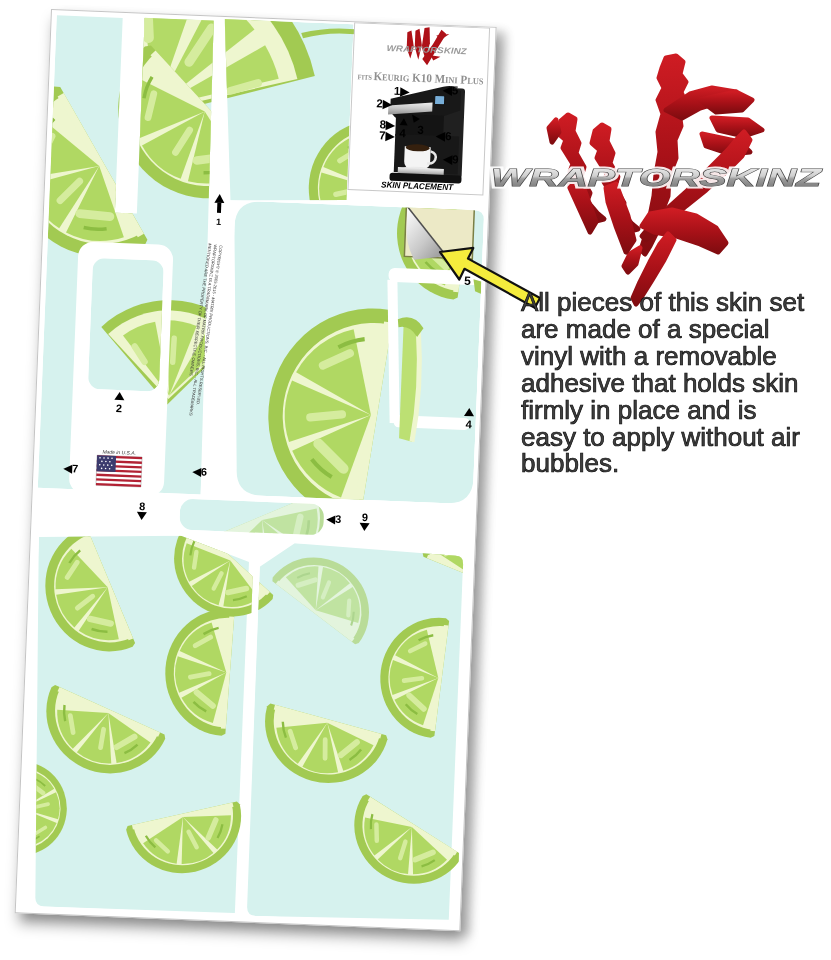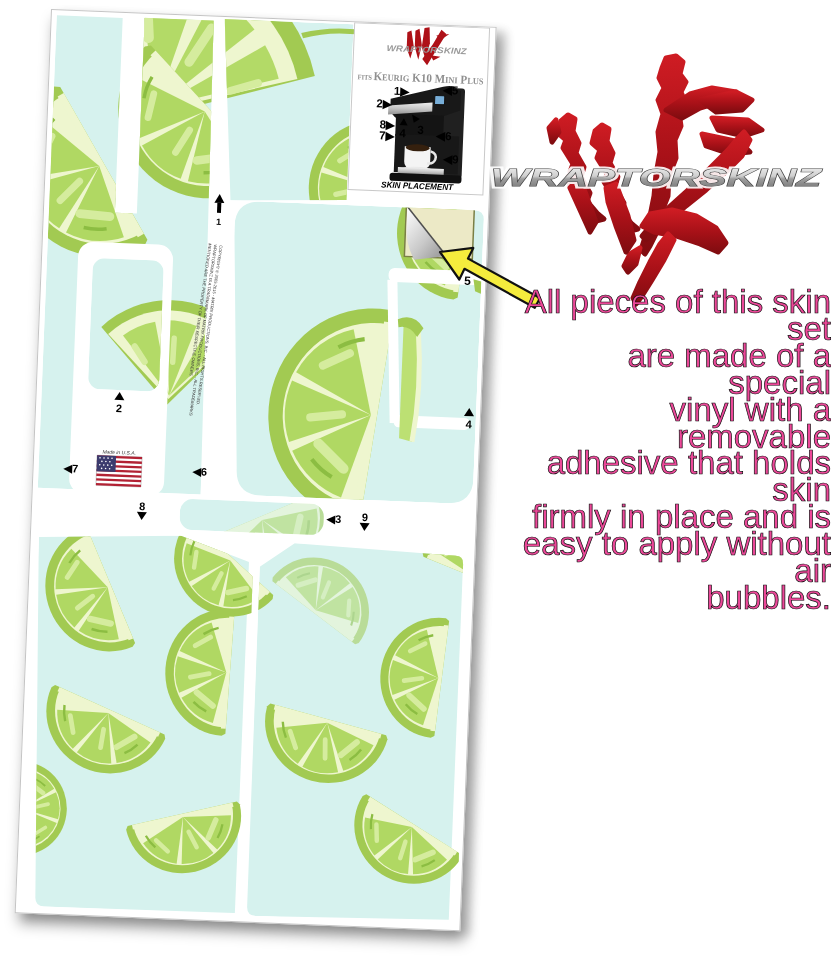--- a/index.html
+++ b/index.html
@@ -2,22 +2,22 @@
 <html><head>
 <meta charset="utf-8">
 <style>
 html,body{margin:0;padding:0;background:#fff;}
 #page{position:relative;width:831px;height:960px;overflow:hidden;background:#fff;
  font-family:"Liberation Sans", sans-serif;}
 #sheet{position:absolute;left:51px;top:9px;width:444px;height:903px;background:#fff;
  transform:rotate(2.3deg);transform-origin:0 0;
  border:1px solid #c4c4c4;
  box-shadow:4px 10px 14px rgba(0,0,0,.35), 10px 4px 10px rgba(0,0,0,.16);}
-#para{position:absolute;left:521px;top:289px;width:310px;font-size:33px;line-height:26.9px;
- color:#ec4899;letter-spacing:0;text-align:right;-webkit-text-stroke:0.7px #0b0b0b;}
+#para{position:absolute;left:521px;top:289px;width:310px;font-size:26px;line-height:26.9px;
+ color:#404040;letter-spacing:0;-webkit-text-stroke:0.7px #0b0b0b;}
 </style>
 </head>
 <body>
 <div id="page">
 
 <div id="sheet">
 <svg width="444" height="903" viewBox="0 0 444 903">
 <defs>
 
 <g id="lime">

